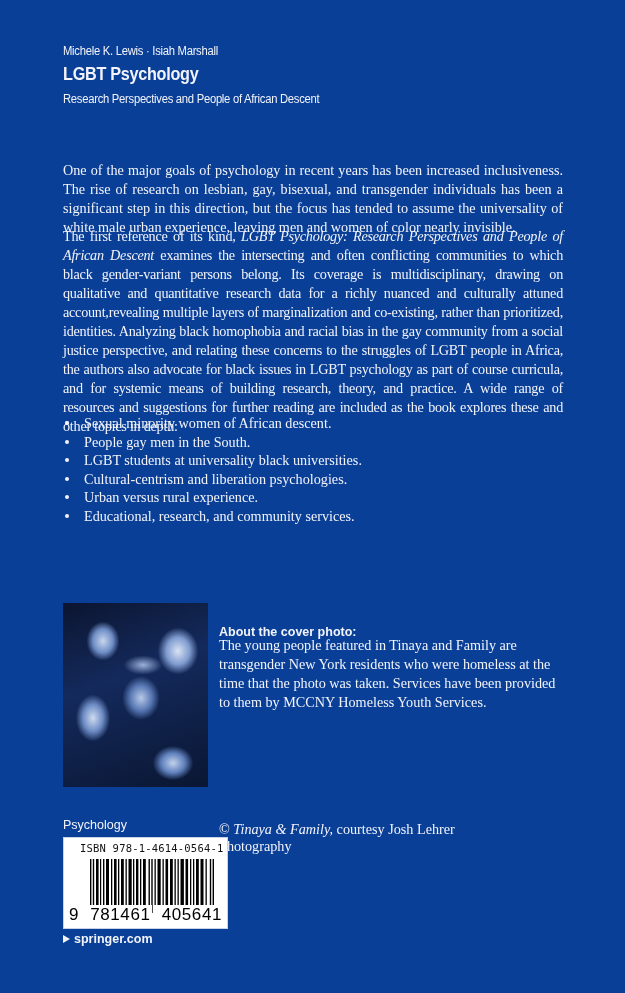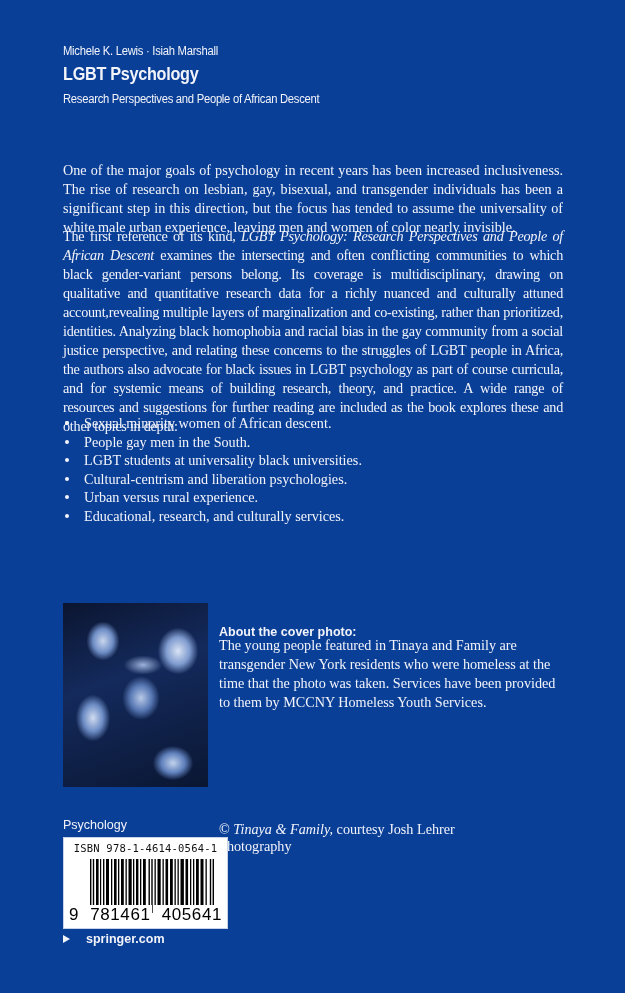--- a/index.html
+++ b/index.html
@@ -80,39 +80,38 @@
   .category {
     position: absolute; left: 63px; top: 818px;
     font-size: 12.5px; font-weight: normal;
   }
   .barcode-box {
     position: absolute; left: 63px; top: 837px; width: 165px; height: 92px;
     background: #ffffff;
     border: 1px solid #c9d3e8;
   }
   .isbn-label {
-    position: absolute; left: 0; right: 0; top: 4px;
-    text-align: center;
+    position: absolute; left: 16px; right: 0; top: 4px;
     font-family: "DejaVu Sans Mono", "Liberation Mono", monospace;
     font-size: 10.5px; color: #111; letter-spacing: 0.2px;
   }
   .bars {
     position: absolute; left: 26px; top: 21px; width: 124px; height: 54px;
   }
   .barcode-digits {
     position: absolute; left: 4px; right: 4px; top: 67px;
     font-family: "Liberation Sans", "DejaVu Sans", sans-serif;
     font-size: 17px; color: #000; letter-spacing: 0.6px;
     display: flex; justify-content: space-between;
   }
   .barcode-digits span { background: #fff; padding: 0 1px; }
   .publisher {
     position: absolute; left: 63px; top: 932px;
     font-size: 12.5px; font-weight: bold;
-    display: flex; align-items: center; gap: 16px;
+    display: flex; align-items: center; gap: 4px;
   }
   .tri {
     width: 0; height: 0;
     border-top: 4.5px solid transparent;
     border-bottom: 4.5px solid transparent;
     border-left: 7px solid #f2f4fa;
   }
 </style>
 </head>
 <body>
@@ -127,21 +126,21 @@
 
   <p class="body-text p2 serif"><span>The first reference of its kind, </span><i>LGBT Psychology: Research Perspectives and People of African Descent</i><span> examines the intersecting and often conflicting communities to which black gender-variant persons belong. Its coverage is multidisciplinary, drawing on qualitative and quantitative research data for a richly nuanced and culturally attuned account,revealing multiple layers of marginalization and co-existing, rather than prioritized, identities. Analyzing black homophobia and racial bias in the gay community from a social justice perspective, and relating these concerns to the struggles of LGBT people in Africa, the authors also advocate for black issues in LGBT psychology as part of course curricula, and for systemic means of building research, theory, and practice. A wide range of resources and suggestions for further reading are included as the book explores these and other topics in depth:</span></p>
 
   <ul class="bullets serif">
     <li><span class="dot"></span></li>
     <li><span class="dot"></span><span>Sexual minority women of African descent.</span></li>
     <li><span class="dot"></span><span>People gay men in the South.</span></li>
     <li><span class="dot"></span><span>LGBT students at universality black universities.</span></li>
     <li><span class="dot"></span><span>Cultural-centrism and liberation psychologies.</span></li>
     <li><span class="dot"></span><span>Urban versus rural experience.</span></li>
-    <li><span class="dot"></span><span>Educational, research, and culturally services.</span></li>
+    <li><span class="dot"></span><span>Educational, research, and community services.</span></li>
   </ul>
 
 
   <div class="photo" role="img" aria-label="Cover photo: Tinaya &amp; Family"></div>
 
   <div class="about-heading sans">About the cover photo:</div>
   <p class="about-text serif">The young people featured in Tinaya and Family are transgender New York residents who were homeless at the time that the photo was taken.  Services have been provided to them by MCCNY Homeless Youth Services.</p>
   <div class="credit serif"><span>©</span> <i>Tinaya &amp; Family,</i><span> courtesy Josh Lehrer Photography</span></div>
 
   <div class="category sans">Psychology</div>

